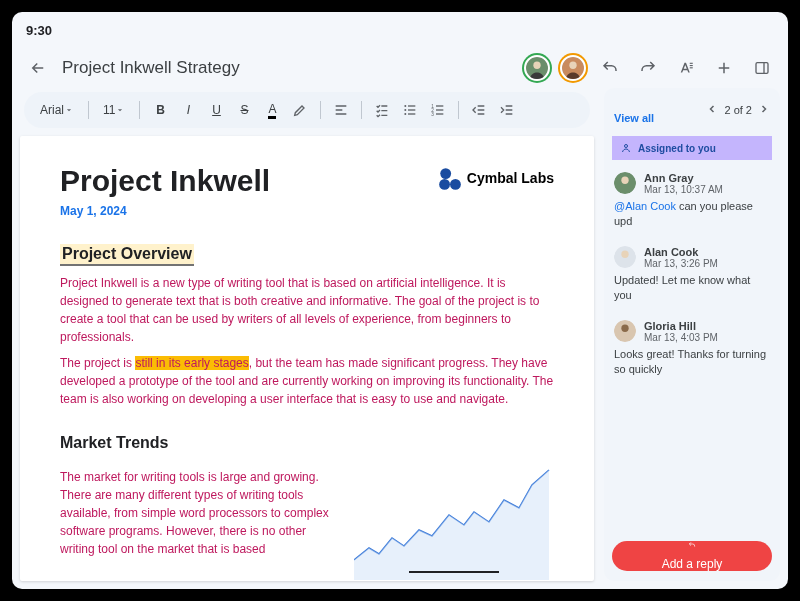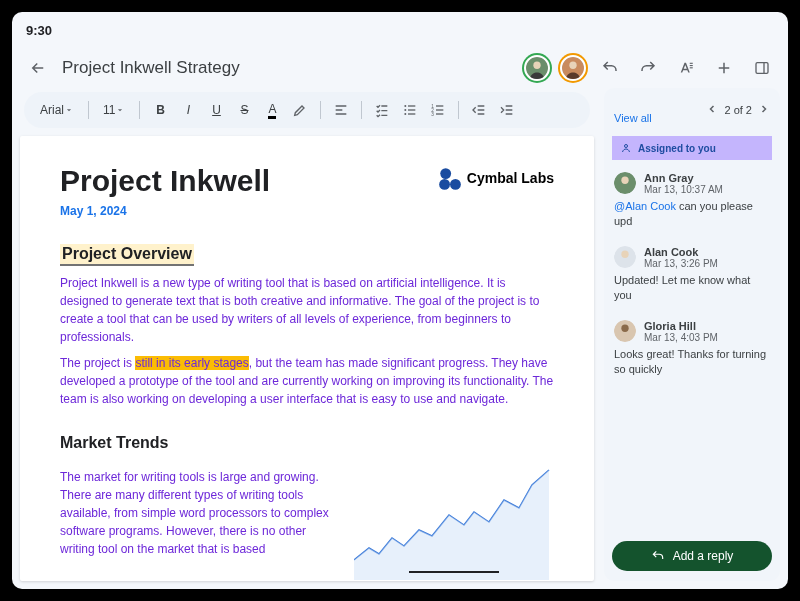--- a/index.html
+++ b/index.html
@@ -25,38 +25,38 @@
   .tsep { width:1px; height:18px; background:#c0c7d0; margin:0 4px; }
 
   .page { background: #fff; border-radius: 2px; box-shadow: 0 1px 3px rgba(0,0,0,0.15); flex:1; overflow: hidden; padding: 28px 40px; position:relative; }
   .doc-title { font-size: 30px; font-weight: 600; color:#202124; }
   .doc-date { font-size: 12px; color:#1a73e8; font-weight:600; margin-top:6px; }
   .brand { position:absolute; top:30px; right:40px; display:flex; align-items:center; gap:4px; }
   .brand-name { font-weight:700; font-size:14px; line-height:1.1; }
   .brand-mark { width:26px; height:26px; }
   .h2 { font-size: 16px; font-weight:700; margin-top: 26px; color:#202124; }
   .h2.hl { background: #fff2cc; display:inline-block; border-bottom:2px solid #737373; padding:1px 2px; }
-  .para { font-size: 12px; color:#6d28d9; margin-top: 8px; line-height:1.5; }
+  .para { font-size: 12px; color:#be185d; margin-top: 8px; line-height:1.5; }
   .hl2 { background: #fbbc04; }
   .columns { display:flex; gap:24px; margin-top:8px; }
   .columns .col-text { flex:1; }
   .chart { width: 200px; height: 120px; }
 
   .side { width: 176px; background:#f1f5fa; border-radius:10px; display:flex; flex-direction:column; font-size:11px; color:#3c4043; }
   .side-head { display:flex; align-items:center; padding:8px 10px; gap:8px; }
-  .side-head .link { color:#1a73e8; font-weight:400;margin-top:16px; }
+  .side-head .link { color:#1a73e8; font-weight:700;margin-top:16px; }
   .side-head .pager { margin-left:auto; display:flex; align-items:center; gap:6px; }
   .assigned { margin:4px 8px; background:#c4b5fd; border-radius:0; padding:6px 8px; display:flex; align-items:center; gap:6px; color:#1f4da1; font-weight:600; font-size:10px; }
   .comment { padding:8px 10px; }
   .chead { display:flex; gap:8px; align-items:flex-start; }
   .cname { font-weight:600; font-size:11px; }
   .ctime { font-size:10px; color:#5f6368; }
   .ctext { margin-top:4px; font-size:11px; line-height:1.4; }
   .mention { color:#1a73e8; }
-  .reply { margin:auto 8px 10px 8px; background:#14532d; color:#fff; border-radius:16px; height:30px; display:flex; align-items:center; justify-content:center; gap:8px; font-size:12px; cursor:pointer; }
+  .reply { margin:auto 8px 10px 8px; background:#ef4444; color:#fff; border-radius:16px; height:30px; display:flex; align-items:center; justify-content:center; gap:8px; font-size:12px; cursor:pointer;flex-direction:column; }
 
   .cav { width:22px; height:22px; border-radius:50%; overflow:hidden; flex-shrink:0; }
 </style>
 </head>
 <body>
 <div class="frame">
     <div class="device">
 
 <div class="statusbar">
   <span>9:30</span>

